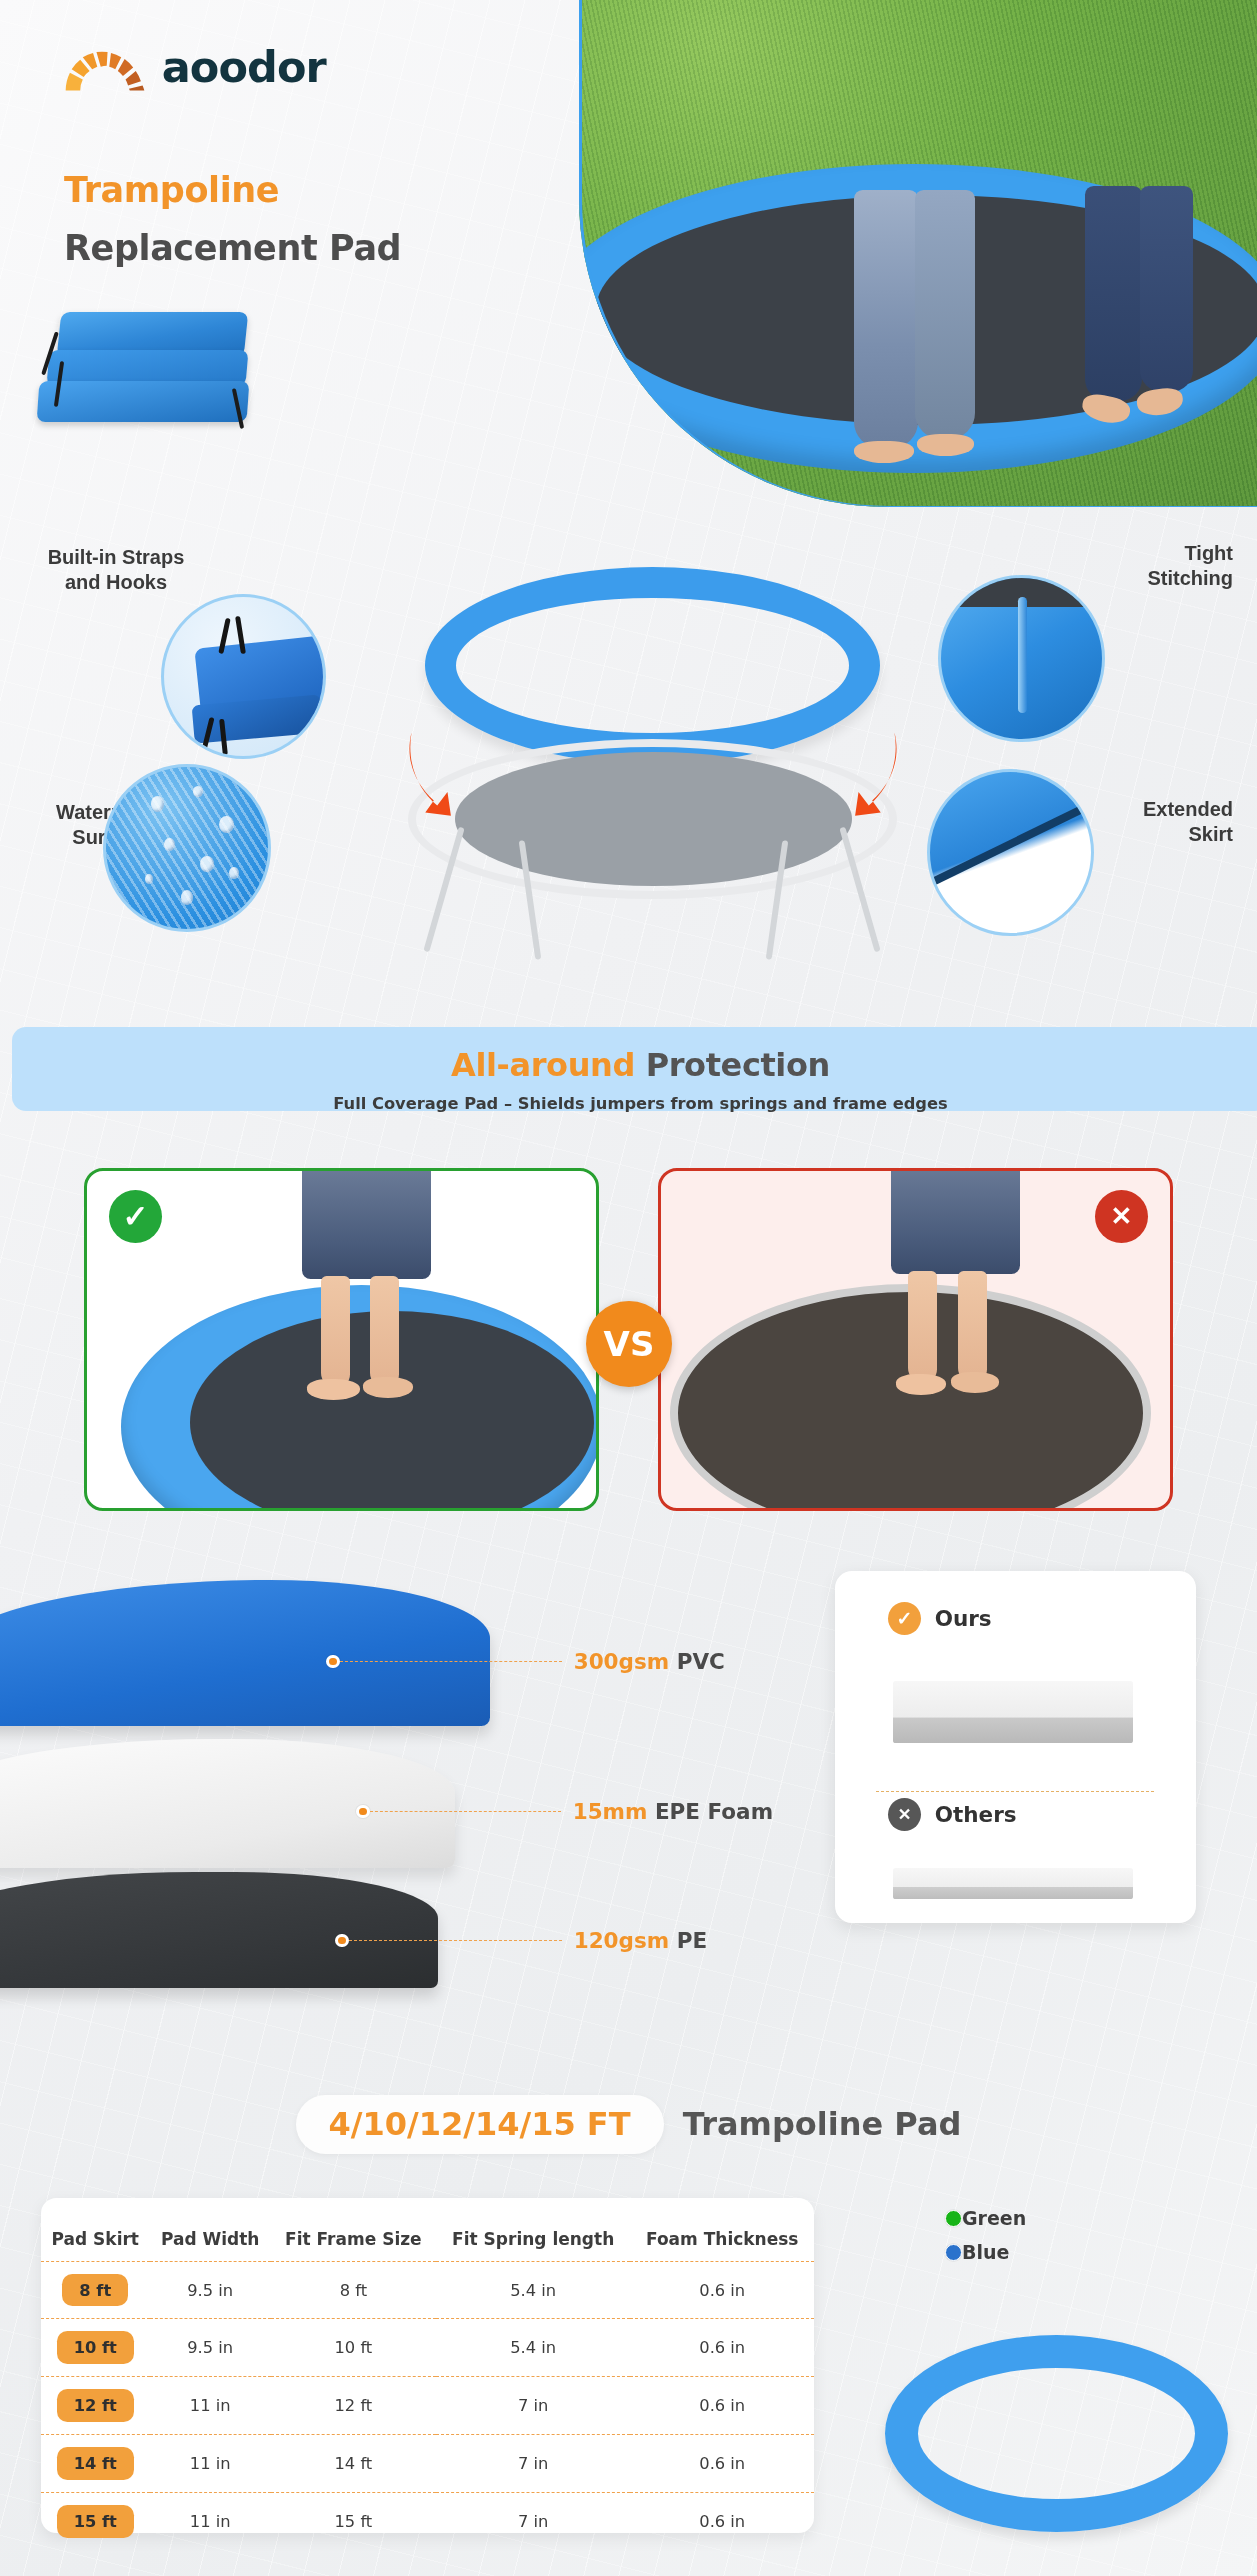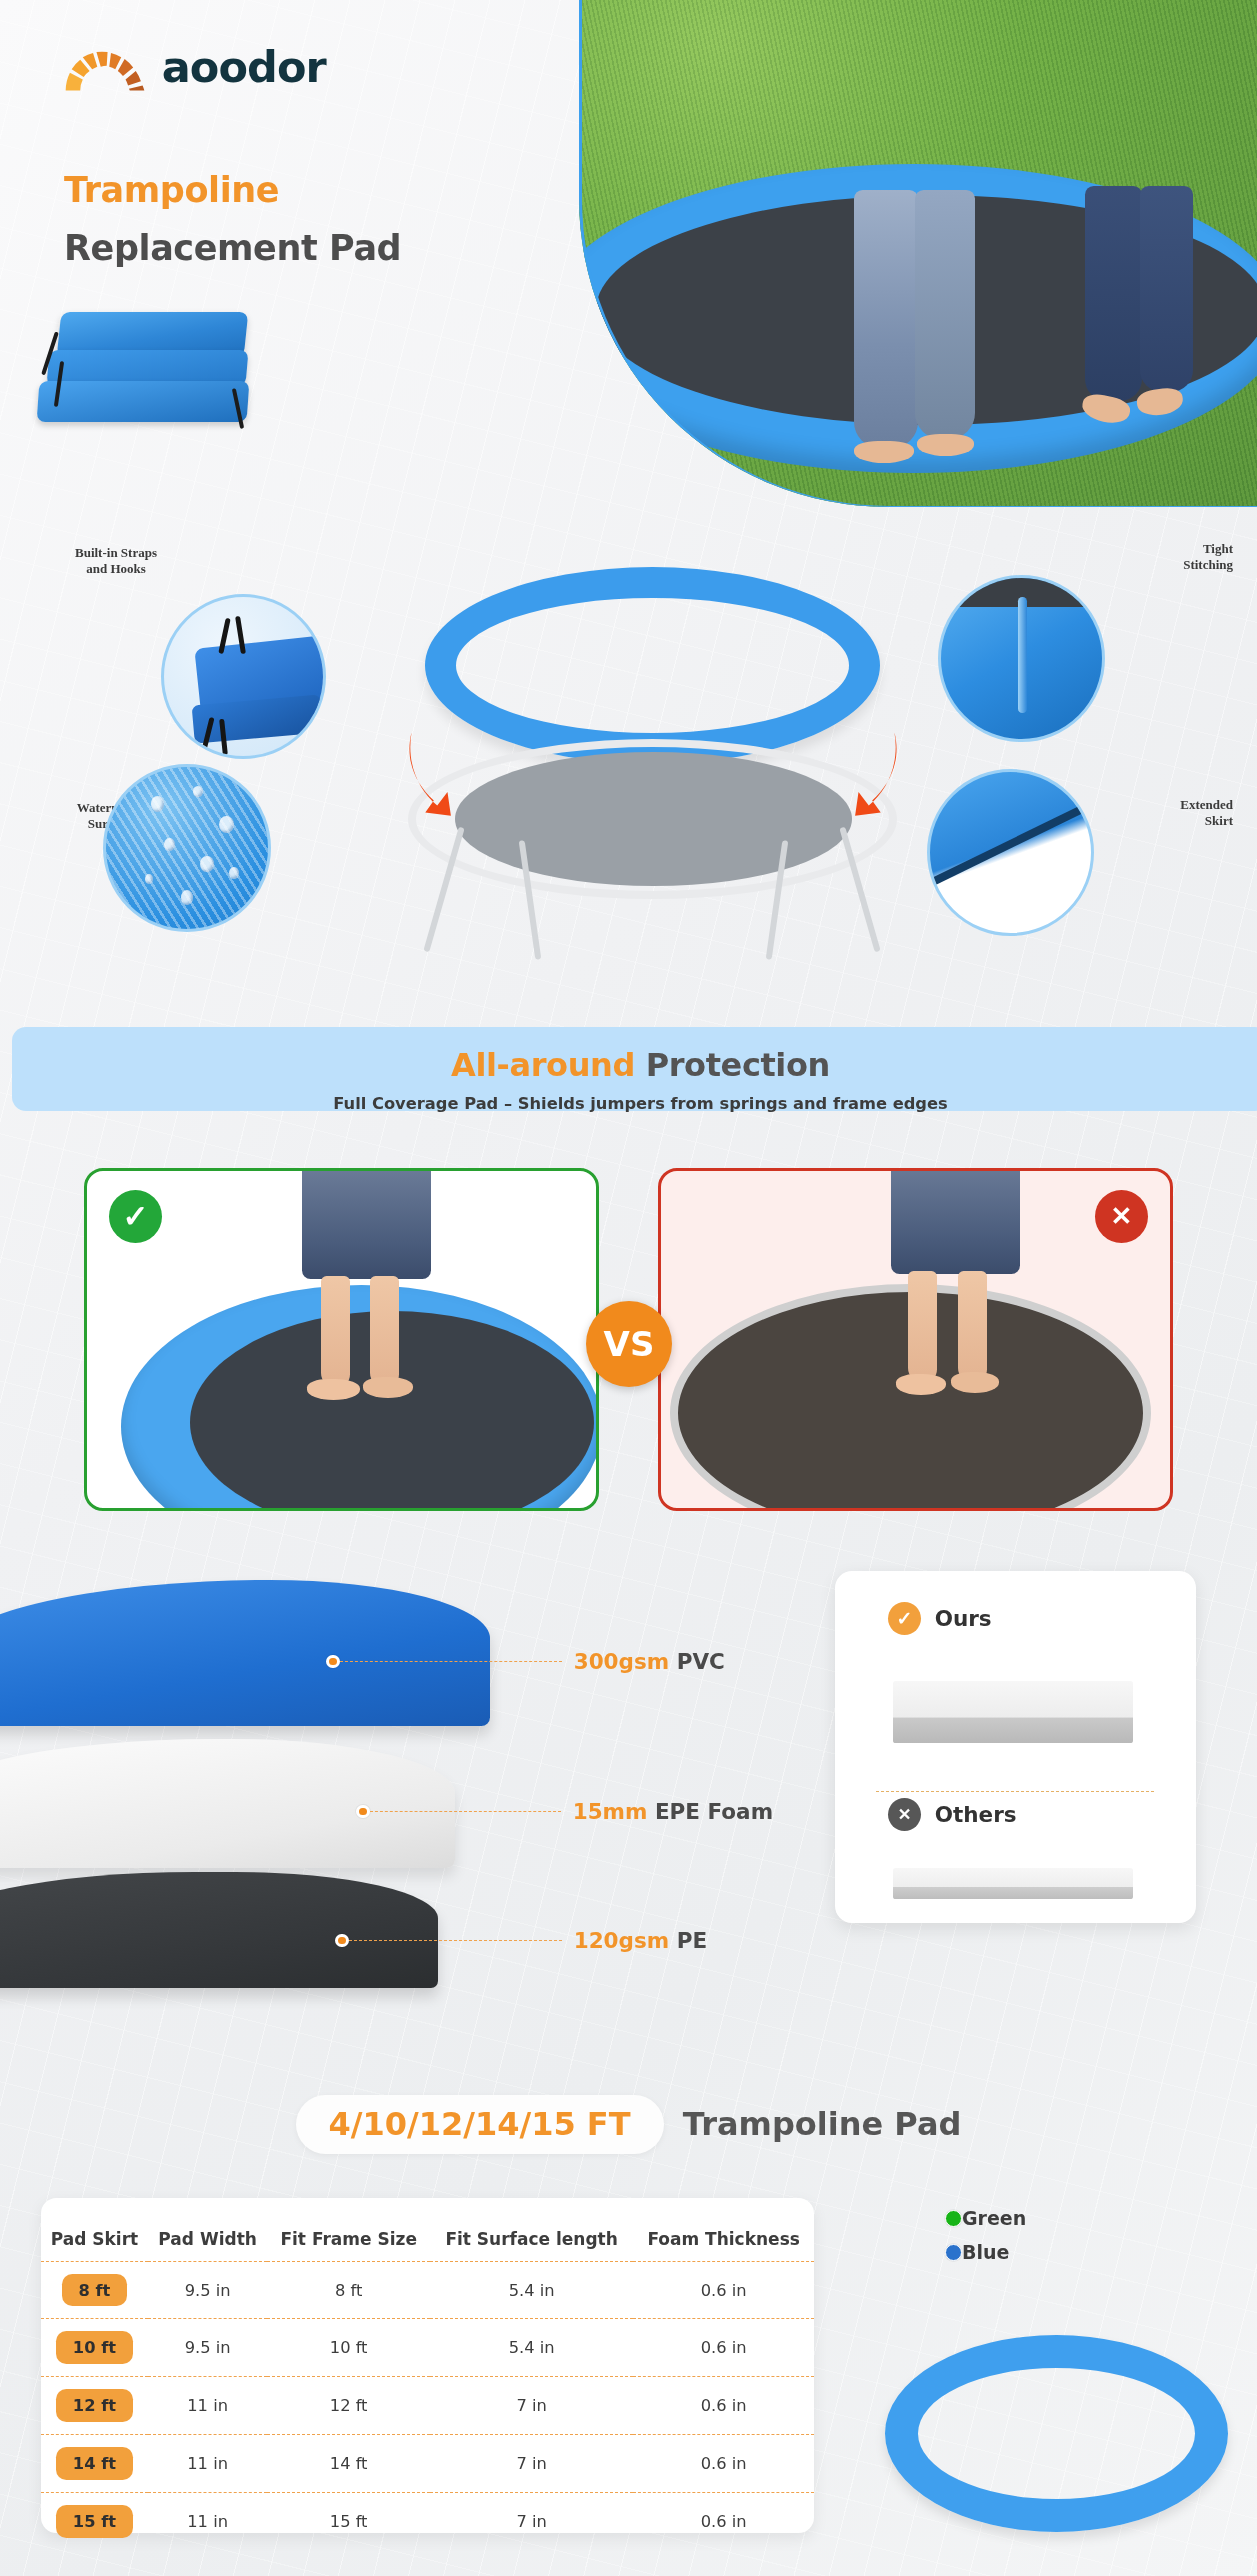--- a/index.html
+++ b/index.html
@@ -66,22 +66,22 @@
     box-shadow:0 3.4px 6.9px rgba(0,0,0,.18); }
   .ps-l1 { left:33px; top:3.4px;  width:187px; height:45px; transform:skewX(-6deg); }
   .ps-l2 { left:22px; top:41px; width:199px; height:36px; transform:skewX(-5deg);
     background:linear-gradient(170deg,#3f9bea,#2578c8); }
   .ps-l3 { left:12px; top:72px; width:210px; height:41px; transform:skewX(-4deg);
     background:linear-gradient(170deg,#4aa4ef,#1f6fbd); }
   .ps-strap { position:absolute; width:4.3px; background:#1c1c1c; border-radius:2.6px; }
 
   
   .features { position:absolute; left:0; top:515px; width:1257px; height:498px; }
-  .feat-label { position:absolute; font-size:13px; font-weight:700; color:#3b3b3b;
-    line-height:1.25; font-family:Liberation Serif, serif; }
+  .feat-label { position:absolute; font-size:20px; font-weight:700; color:#3b3b3b;
+    line-height:1.25; font-family:Liberation Sans, sans-serif; }
   .lbl-straps { left:26px; top:30px; width:180px; text-align:center; }
   .lbl-water  { left:19px; top:285px; width:180px; text-align:center; }
   .lbl-stitch { right:24px; top:26px; width:172px; text-align:right; }
   .lbl-skirt  { right:24px; top:282px; width:172px; text-align:right; }
 
   .bubble { position:absolute; border-radius:50%; overflow:hidden; border:3.4px solid #9bd0f5; }
   .b-straps { left:161px; top:79px; width:165px; height:165px;
     background:radial-gradient(circle at 38% 30%,#eef6fd,#cfe6f8); }
   .b-water  { left:103px; top:249px; width:168px; height:168px;
     background:radial-gradient(circle at 35% 25%,#7dc3f2,#2a8fe0 70%,#1f7ccb);}
@@ -425,21 +425,21 @@
     <span class="tail">Trampoline Pad</span>
   </div>
 
   <div class="tablecard">
     <table>
       <thead>
         <tr>
           <th>Pad Skirt</th>
           <th>Pad Width</th>
           <th>Fit Frame Size</th>
-          <th>Fit Surface length</th>
+          <th>Fit Spring length</th>
           <th>Foam Thickness</th>
         </tr>
       </thead>
       <tbody>
         <tr>
           <td><span class="sizetag">8 ft</span></td>
           <td>9.5 in</td>
           <td>8 ft</td>
           <td>5.4 in</td>
           <td>0.6 in</td>

